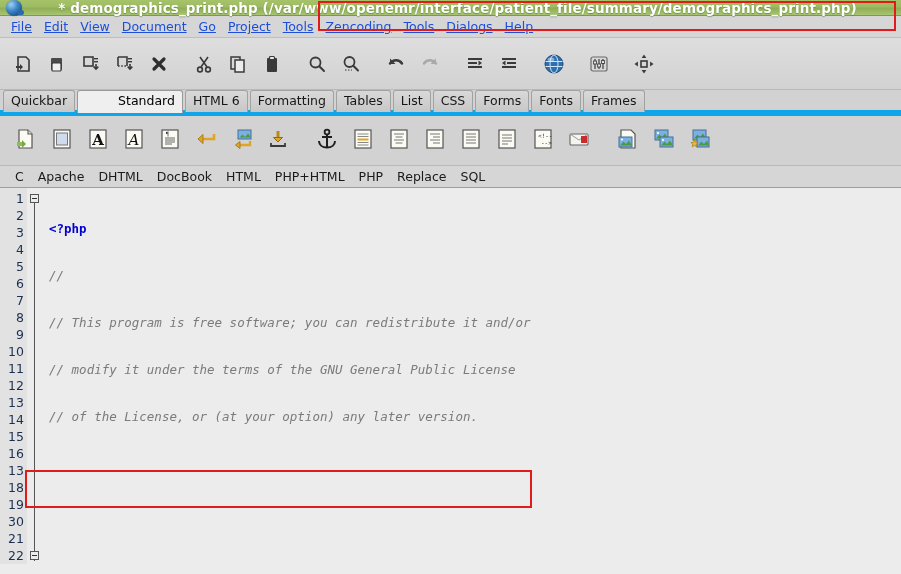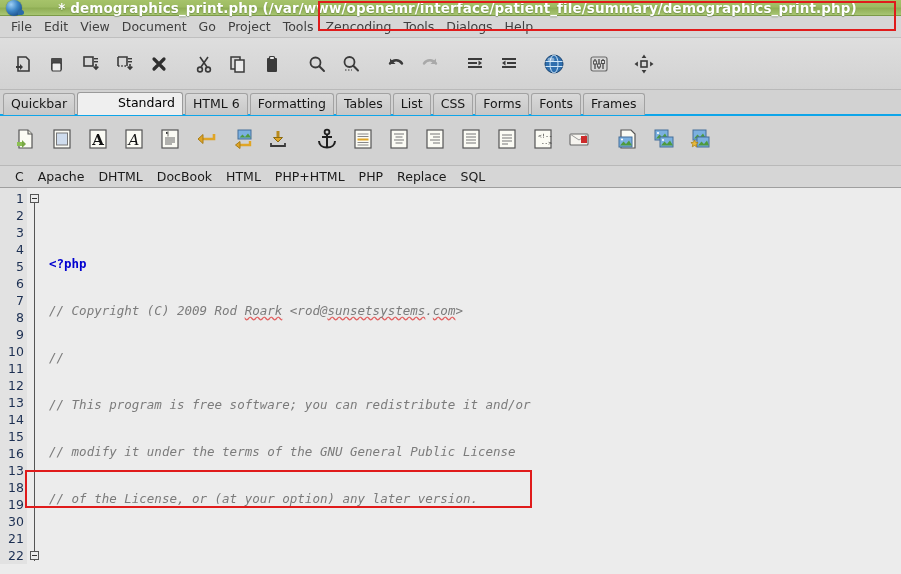--- a/index.html
+++ b/index.html
@@ -63,24 +63,25 @@
     height: 22px;
     background: #d6d6d6;
     border-bottom: 1px solid #bfbfbf;
     display: flex;
     align-items: center;
     padding-left: 5px;
     box-sizing: border-box;
   }
   #menubar .menu-item {
     font-size: 12.5px;
-    color: #404040;
+    color: #1d4ed8;
     padding: 1px 6px;
     white-space: nowrap;
     cursor: default;
+    text-decoration: underline;
   }
 
   
   #main-toolbar {
     height: 52px;
     background: linear-gradient(to bottom, #dedede 0%, #d2d2d2 100%);
     border-bottom: 1px solid #b9b9b9;
     display: flex;
     align-items: center;
     padding-left: 6px;
@@ -98,24 +99,24 @@
     width: 11px;
     flex: 0 0 auto;
   }
   .tb-btn svg { display: block; }
 
   
   #tabbar {
     height: 26px;
     background: #d2d2d2;
     display: flex;
-    align-items: flex-end;
+    align-items: center;
     padding-left: 3px;
     box-sizing: border-box;
-    border-bottom: 2px solid #0ea5e9;
+    border-bottom: 6px solid #0ea5e9;
   }
   #tabbar .tab {
     font-size: 12.5px;
     color: #171717;
     padding: 3px 7px 4px 7px;
     margin-right: 2px;
     border: 1px solid #a2a2a2;
     border-bottom: none;
     border-radius: 3px 3px 0 0;
     background: linear-gradient(to bottom, #d9d9d9, #c7c7c7);
@@ -232,21 +233,20 @@
     left: 7px;
     width: 1px;
     background: #555;
   }
   #codelines {
     flex: 1;
     padding-top: 2px;
     padding-left: 6px;
     box-sizing: border-box;
     white-space: pre;
-    margin-top: 35px;
   }
   #codelines .cl {
     height: 17px;
     line-height: 17px;
     white-space: pre;
   }
 
   
   .t-php     { color: #0000d0; font-weight: bold; }
   .t-comment { color: #7b7b7b; font-style: italic; }
@@ -750,21 +750,20 @@
     <div class="foldcell"></div>
     <div class="foldcell"></div>
     <div class="foldcell"></div>
     <div class="foldcell">
         <span class="foldbox"></span>
       </div>
   </div>
 
   <div id="codelines">
     <div class="cl"><span class="t-php">&lt;?php</span></div>
-    <div class="cl"><span class="t-comment">// Copyright (C) 2009 Rod <span class="sp">Roark</span> &lt;rod@<span class="sp">sunsetsystems</span>.<span class="sp">com</span>&gt;</span></div>
     <div class="cl"><span class="t-comment">//</span></div>
     <div class="cl"><span class="t-comment">// This program is free software; you can redistribute it and/or</span></div>
     <div class="cl"><span class="t-comment">// modify it under the terms of the GNU General Public License</span></div>
     <div class="cl"><span class="t-comment">// of the License, or (at your option) any later version.</span></div>
     <div class="cl">&nbsp;</div>
     
     
     
     
     

